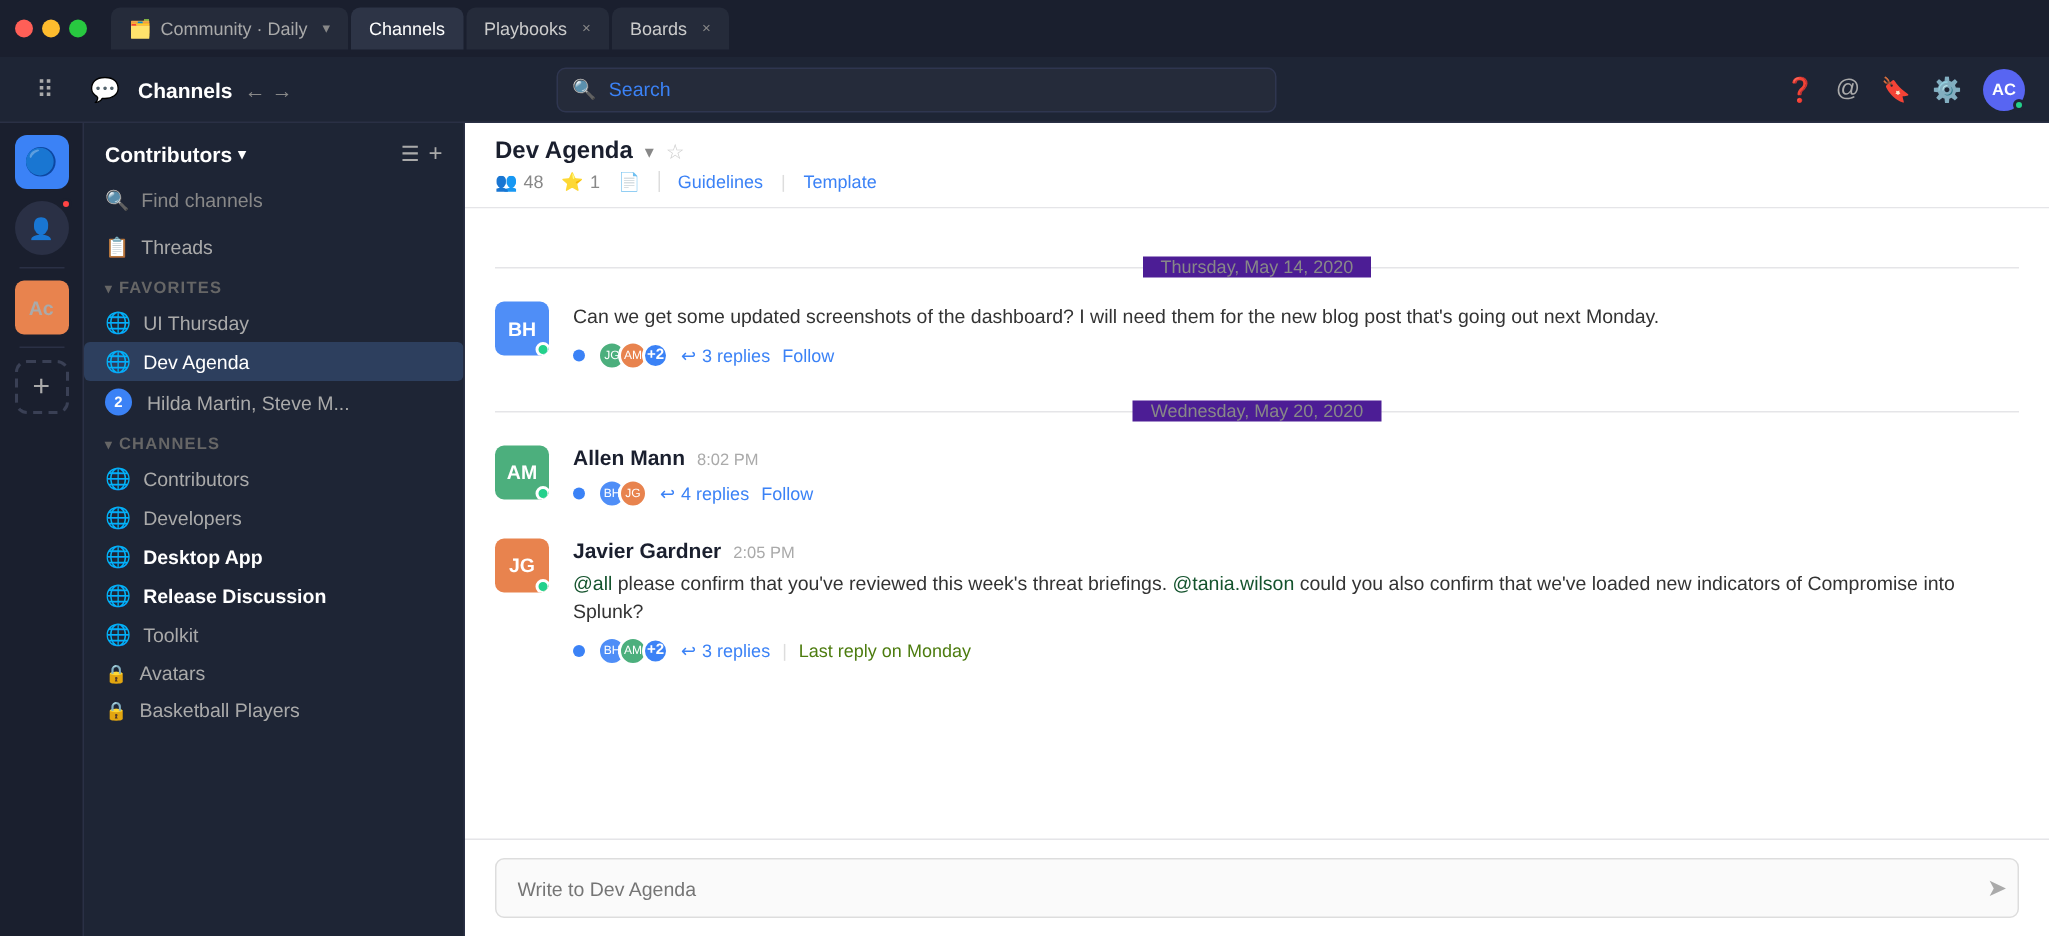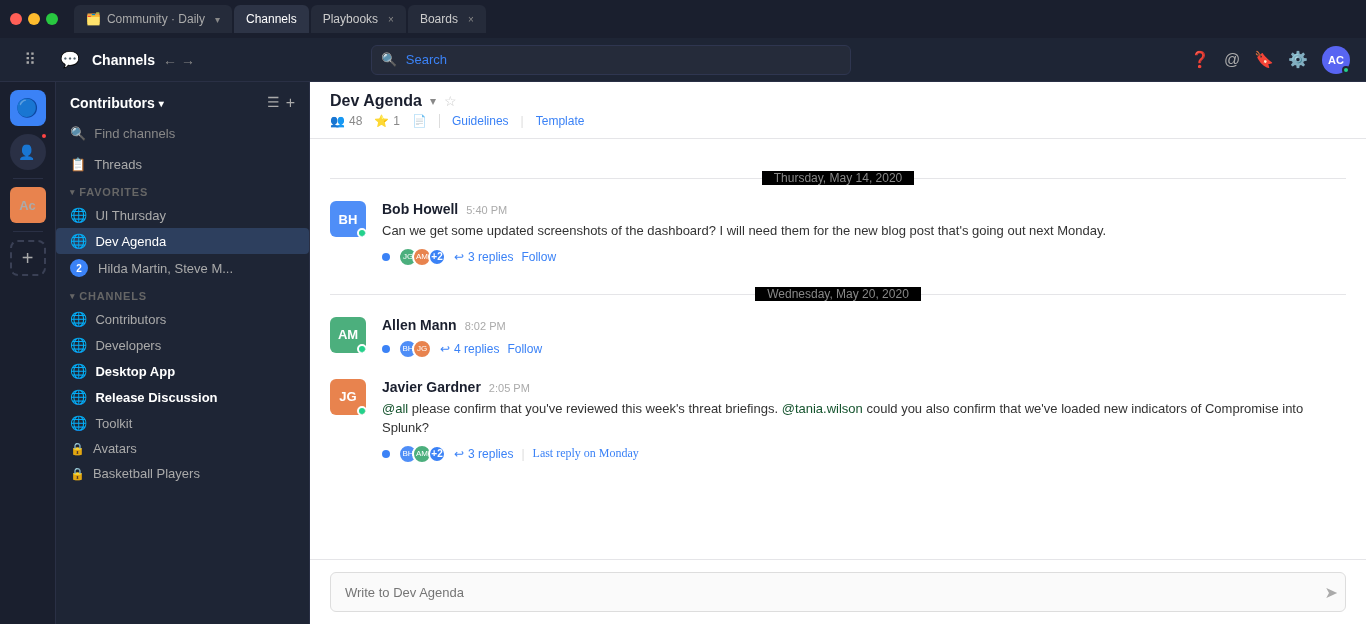--- a/index.html
+++ b/index.html
@@ -205,21 +205,21 @@
     .date-divider {
       display: flex; align-items: center; justify-content: center;
       font-size: 12px; color: #888; margin: 16px 0;
       position: relative;
     }
     .date-divider::before {
       content: ''; position: absolute; left: 0; right: 0; top: 50%;
       height: 1px; background: #e5e5e8;
     }
     .date-label {
-      background: #000000; padding: 0 12px; position: relative; z-index: 1;
+      background: #4c1d95; padding: 0 12px; position: relative; z-index: 1;
     }
     .message {
       display: flex; gap: 16px; margin-bottom: 20px;
     }
     .msg-avatar-img { width: 36px; height: 36px; border-radius: 6px; flex-shrink: 0; background: #ccc; overflow: hidden; position: relative; }
     .online-dot-msg { width: 10px; height: 10px; background: #23d18b; border-radius: 50%; position: absolute; bottom: -1px; right: -1px; border: 2px solid #fff; }
     .msg-body { flex: 1; }
     .msg-header { display: flex; align-items: baseline; gap: 8px; margin-bottom: 4px; }
     .msg-author { font-size: 14px; font-weight: 700; color: #1a1f2e; }
     .msg-time { font-size: 11px; color: #aaa; }
@@ -238,21 +238,21 @@
     .reply-avatar:first-child { margin-left: 0; }
     .reply-count-badge {
       background: #3b82f6; color: #fff; border-radius: 50%;
       width: 18px; height: 18px; font-size: 10px; font-weight: bold;
       display: flex; align-items: center; justify-content: center;
       margin-left: -4px; border: 2px solid #fff;
     }
     .replies-link { font-size: 12px; color: #3b82f6; cursor: pointer; display: flex; align-items: center; gap: 4px; }
     .follow-btn { font-size: 12px; color: #3b82f6; cursor: pointer; padding: 2px 0; }
     .dot-online { width: 8px; height: 8px; background: #3b82f6; border-radius: 50%; flex-shrink: 0; }
-    .last-reply { font-size: 12px; color: #3b82f6; font-family: Liberation Serif, serif; }
+    .last-reply { font-size: 12px; color: #4d7c0f; }
 
     
     .message-input-area {
       padding: 12px 20px;
       background: #fff;
       border-top: 1px solid #e5e5e8;
     }
     .input-wrapper { position: relative; }
     .input-wrapper input {
       width: 100%; height: 40px;
@@ -446,24 +446,20 @@
       <div class="date-divider">
         <span class="date-label">Thursday, May 14, 2020</span>
       </div>
 
       <div class="message">
         <div class="msg-avatar-img av-blue" style="background:#4f8ef7;display:flex;align-items:center;justify-content:center;font-size:13px;font-weight:bold;color:#fff;border-radius:6px;width:36px;height:36px;flex-shrink:0;position:relative;">
           <span>BH</span>
           <div class="online-dot-msg"></div>
         </div>
         <div class="msg-body">
-          <div class="msg-header">
-            <span class="msg-author">Bob Howell</span>
-            <span class="msg-time">5:40 PM</span>
-          </div>
           <div class="msg-text">Can we get some updated screenshots of the dashboard? I will need them for the new blog post that's going out next Monday.</div>
           <div class="msg-actions">
             <div class="dot-online"></div>
             <div class="reply-avatars">
               <div class="reply-avatar" style="background:#4caf7d;">JG</div>
               <div class="reply-avatar" style="background:#e8834e;">AM</div>
               <div class="reply-count-badge">+2</div>
             </div>
             <span class="replies-link">
               <span>↩</span>

